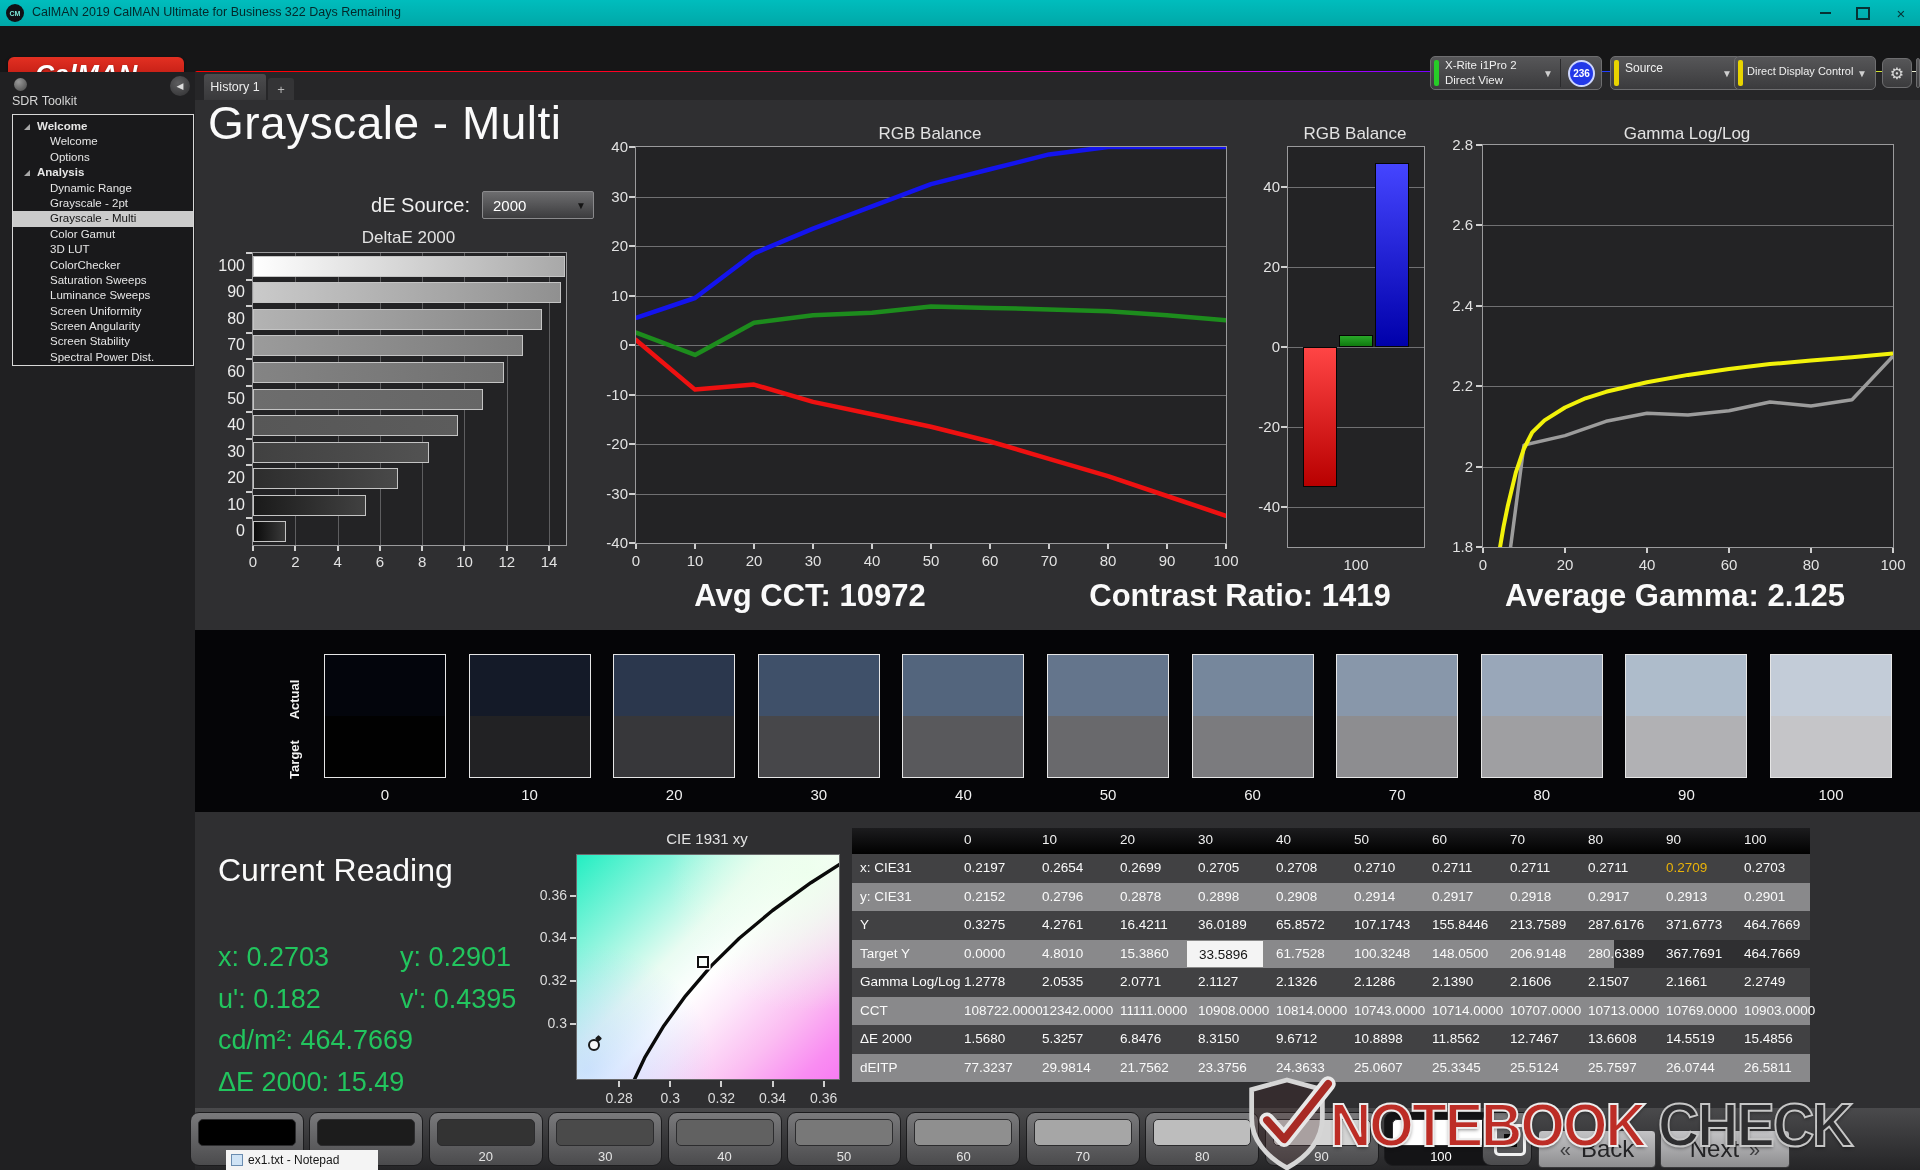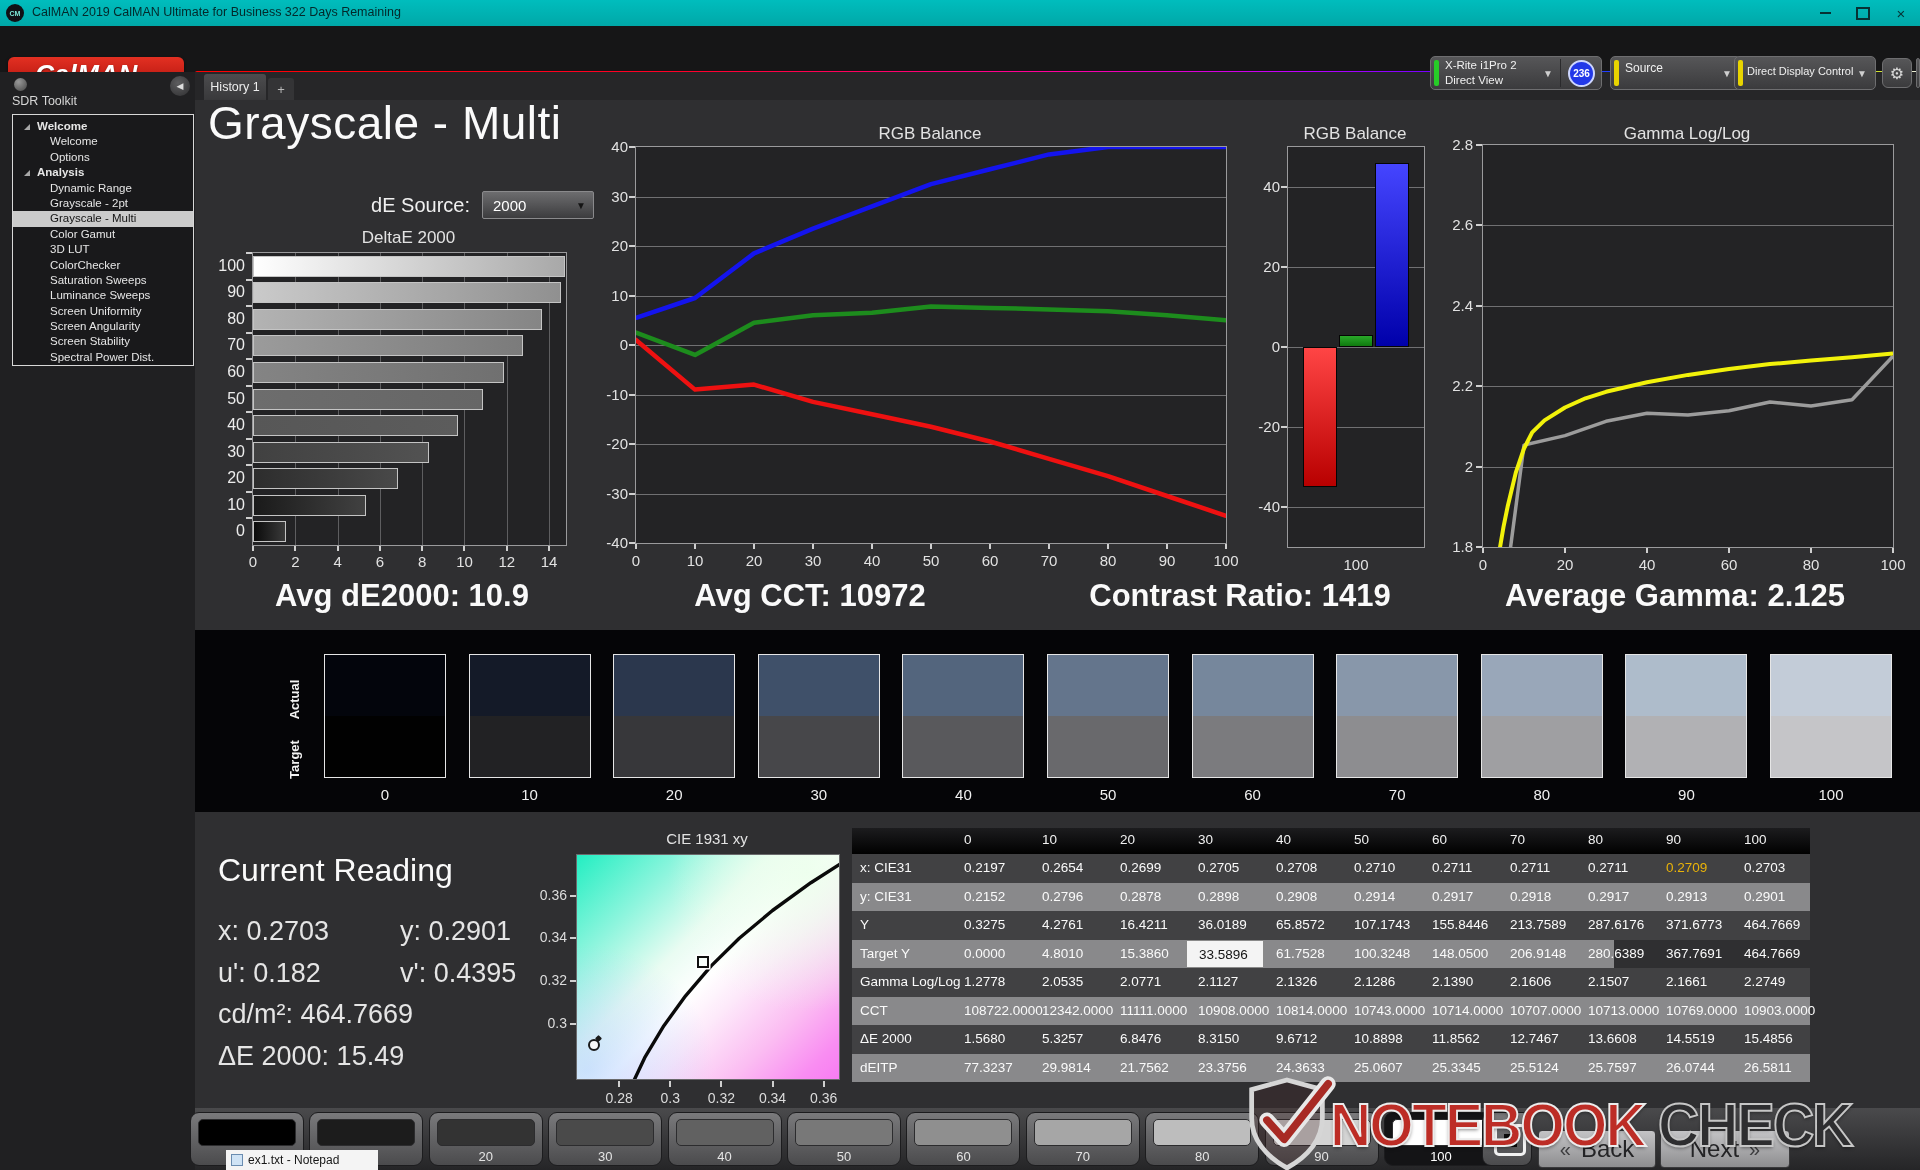--- a/index.html
+++ b/index.html
@@ -70,21 +70,21 @@
   .deform-dd .caret{position:absolute;right:7px;top:8px;font-size:10px;color:#141414;}
   
   .ctitle{position:absolute;font-size:17px;color:#e2e2e2;text-align:center;}
   .plot{position:absolute;background:#232325;border:1px solid #9a9a9c;box-sizing:content-box;}
   .stat{position:absolute;top:578px;font-size:31px;font-weight:600;color:#fafafa;text-align:center;}
   
   .strip{position:absolute;left:195px;top:630px;width:1725px;height:182px;background:#050507;}
   .rotlab{position:absolute;color:#f2f2f2;font-size:13px;font-weight:bold;transform:rotate(-90deg);transform-origin:center;}
   
   .cr-title{position:absolute;left:218px;top:852px;font-size:32px;color:#fafafa;}
-  .cr-val{position:absolute;font-size:27px;color:#e5e5e5;}
+  .cr-val{position:absolute;font-size:27px;color:#22c55e;margin-top:26px;}
   
   .bottombar{position:absolute;left:195px;top:1108px;width:1725px;height:62px;background:linear-gradient(#4a4a4c,#252527);}
   .ptoggle{position:absolute;left:1482px;top:1112px;width:50px;height:54px;border-radius:9px;
            background:linear-gradient(#7a7a7c,#4b4b4d);border:1px solid #1c1c1e;box-sizing:border-box;}
   .ptoggle .ring{position:absolute;left:11px;top:11px;width:26px;height:26px;border:3px solid #f2f2f2;border-radius:5px;}
   .ptoggle .sq{position:absolute;left:7px;top:7px;width:13px;height:13px;background:#0a0a0a;}
   .navbtn{position:absolute;top:1130px;height:38px;border-radius:4px;background:linear-gradient(#c4c4c6,#8e8e90);
           border:1px solid #3a3a3c;box-sizing:border-box;color:#242426;font-size:24px;
           display:flex;align-items:center;justify-content:center;gap:10px;}
   .navbtn .chev{font-size:20px;color:#3c3c3e;}
@@ -387,21 +387,20 @@
       <div style="position: absolute; left: 245.663px; top: 226px; width: 2px; height: 6px; background: rgb(207, 207, 207);"></div>
       <svg width="262" height="224" viewBox="0 0 262 224" style="position:absolute;inset:0;">
         <polyline points="53.7,232.5 67.7,202.7 86.9,170.7 108.6,140.8 134.2,110.9 162.3,83.2 195.5,55.5 233.9,27.7 267.1,6.4" fill="none" stroke="#0a0a0a" stroke-width="3.4" stroke-linejoin="round"></polyline>
       </svg>
       <div style="position: absolute; left: 119.76px; top: 100.667px; width: 12px; height: 12px; border: 2px solid rgb(16, 16, 16); box-sizing: border-box; box-shadow: rgb(255, 255, 255) 0px 0px 0px 1.5px;"></div>
       <div style="position: absolute; left: 11.3815px; top: 183.653px; width: 12px; height: 12px; border-radius: 50%; background: rgb(248, 248, 248); border: 2px solid rgb(26, 26, 26); box-sizing: border-box;">
         <div style="position: absolute; left: 6px; top: -5px; width: 5px; height: 5px; background: rgb(26, 26, 26); border-radius: 1px; transform: rotate(45deg);"></div>
       </div>
     </div>
 
-  <div class="stat" style="left:232px;width:340px;">Avg dE2000: 10.9</div>
   <div class="stat" style="left:640px;width:340px;">Avg CCT: 10972</div>
   <div class="stat" style="left:1060px;width:360px;">Contrast Ratio: 1419</div>
   <div class="stat" style="left:1490px;width:370px;">Average Gamma: 2.125</div>
 
   <div class="strip" id="strip">
     <div class="rotlab" style="left:80px;top:62px;">Actual</div>
     <div class="rotlab" style="left:80px;top:122px;">Target</div>
   <div style="position: absolute; left: 129px; top: 24px; width: 122px; height: 124px; border: 1.5px solid rgb(230, 230, 230); box-sizing: border-box;">
         <div style="position: absolute; left: 0px; top: 0px; width: 100%; height: 50%; background: rgb(3, 5, 12);"></div>
         <div style="position: absolute; left: 0px; top: 50%; width: 100%; height: 50%; background: rgb(1, 1, 1);"></div>

